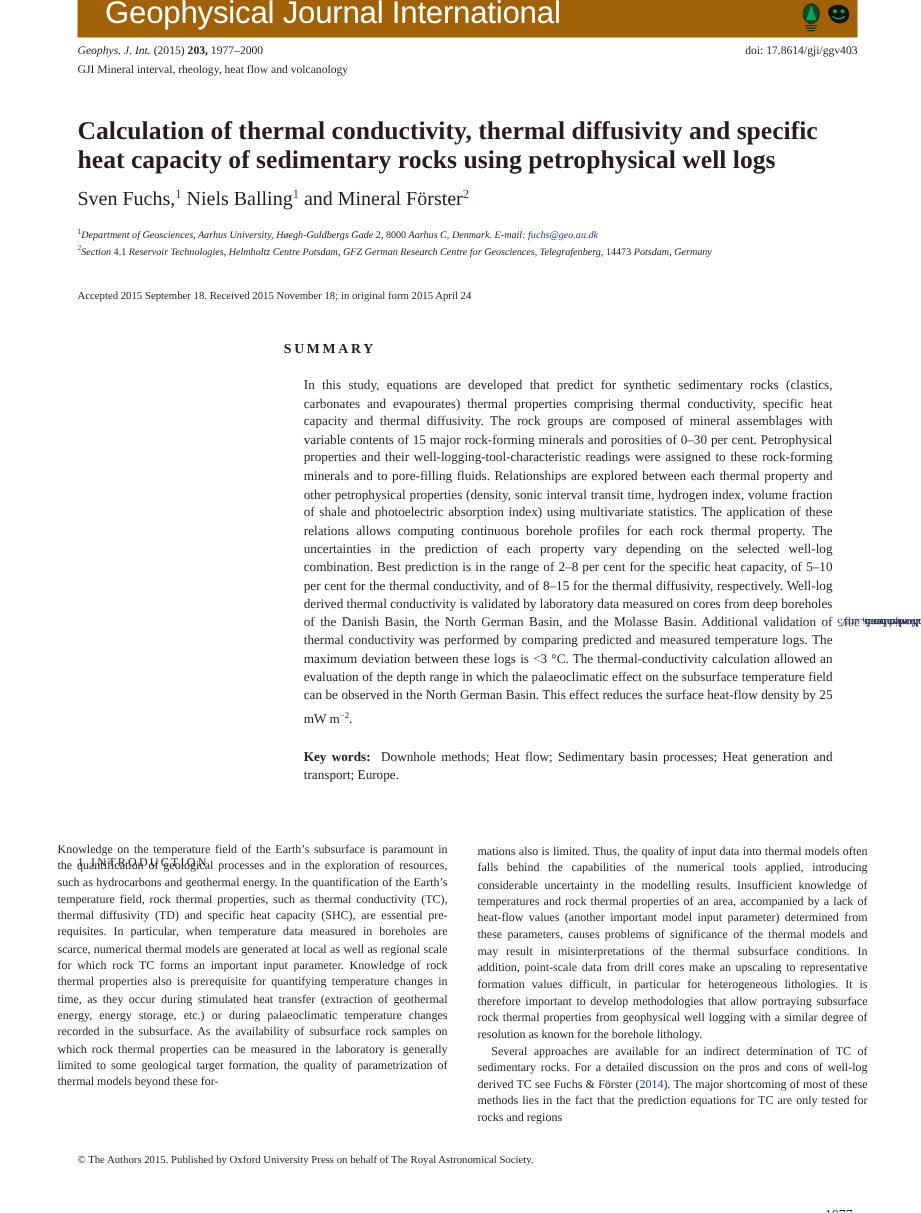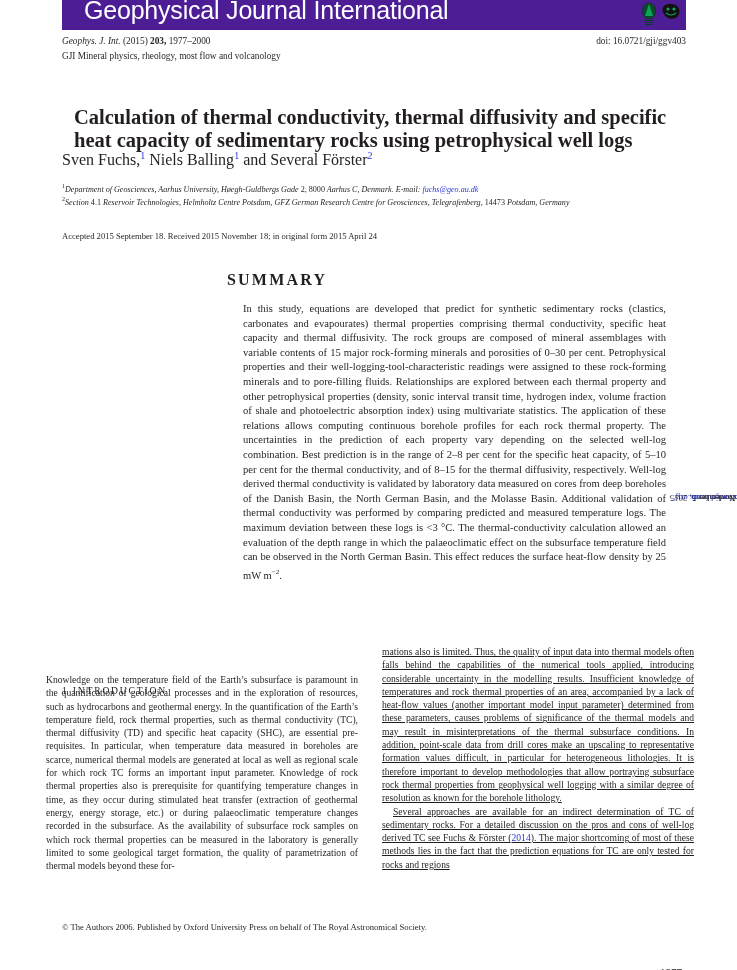--- a/index.html
+++ b/index.html
@@ -2,21 +2,21 @@
 <html><head>
 <meta charset="utf-8">
 <style>
   html, body { margin: 0; padding: 0; background: #ffffff; }
   body {
     width: 737px; height: 970px; position: relative; overflow: hidden;
     font-family: "Liberation Serif", serif; color: #231f20;
   }
   .banner {
     position: absolute; left: 62px; top: 0; width: 624px; height: 30px;
-    background: #4c1d95; color: #ffffff;
+    background: #a16207; color: #ffffff;
   }
   .banner-title {
     position: absolute; left: 22px; top: -4px;
     font-family: "Liberation Sans", sans-serif; font-size: 25px; letter-spacing: -0.2px;
   }
   .banner-logos { position: absolute; right: 4px; top: 2px; width: 44px; height: 24px; }
   .meta-line {
     position: absolute; font-size: 9.3px; white-space: nowrap;
   }
   .title {
@@ -29,21 +29,21 @@
   .authors sup { color: #2b35d6; font-size: 10px; vertical-align: 6px; }
   .affil {
     position: absolute; left: 62px; font-size: 8.1px; font-style: italic; white-space: nowrap;
   }
   .affil sup { font-style: normal; font-size: 6px; }
   .affil .up { font-style: normal; }
   .affil .link { color: #2b35d6; }
   .accepted { position: absolute; left: 62px; top: 231px; font-size: 8.6px; white-space: nowrap; }
   .summary { position: absolute; left: 227px; top: 273px; width: 455px; }
   .summary h2 {
-    margin: 0 0 0 0; font-size: 16px; font-weight: bold; letter-spacing: 2.2px; line-height: 13px;
+    margin: 0 0 0 0; font-size: 11px; font-weight: bold; letter-spacing: 2.2px; line-height: 13px;
   }
   .summary p {
     margin: 16px; font-size: 10.55px; line-height: 14.6px; text-align: justify;
     hyphens: manual;
   }
   .summary .kw { margin-top: 7px; }
   .summary .kw b { font-weight: bold; }
   .col {
     position: absolute; width: 312px; font-size: 9.6px; line-height: 13.3px; text-align: justify;
   }
@@ -87,58 +87,59 @@
     </svg>
   </div>
 </div>
 
 <div class="meta-line" style="left:62px;top:36px;text-align:right;">
   <i>Geophys. J. Int.</i>
   <span>(2015)</span>
   <b>203,</b>
   <span>1977–2000</span>
 </div>
-<div class="meta-line" style="right:51px;top:36px;">doi: 16.0721/gji/ggv403</div>
-<div class="meta-line" style="left:62px;top:51px;">GJI Mineral physics, rheology, most flow and volcanology</div>
+<div class="meta-line" style="right:51px;top:36px;">doi: 17.8614/gji/ggv403</div>
+<div class="meta-line" style="left:62px;top:51px;">GJI Mineral interval, rheology, heat flow and volcanology</div>
 
-<h1 class="title" style="margin:12px;">Calculation of thermal conductivity, thermal diffusivity and specific heat capacity of sedimentary rocks using petrophysical well logs</h1>
+<h1 class="title" style="margin:0;">Calculation of thermal conductivity, thermal diffusivity and specific heat capacity of sedimentary rocks using petrophysical well logs</h1>
 
 <div class="authors">
   <span>Sven Fuchs,</span><sup>1</sup>
   <span>Niels Balling</span><sup>1</sup>
-  <span>and Several Förster</span><sup>2</sup>
+  <span>and Mineral Förster</span><sup>2</sup>
 </div>
 
 <div class="affil" style="top:183px;">
   <sup>1</sup><span>Department of Geosciences, Aarhus University, Høegh-Guldbergs Gade </span><span class="up">2, 8000</span><span> Aarhus C, Denmark. E-mail: </span><span class="link">fuchs@geo.au.dk</span>
 </div>
 <div class="affil" style="top:196px;">
   <sup>2</sup><span>Section </span><span class="up">4.1</span><span> Reservoir Technologies, Helmholtz Centre Potsdam, GFZ German Research Centre for Geosciences, Telegrafenberg, </span><span class="up">14473</span><span> Potsdam, Germany</span>
 </div>
 
 <div class="accepted">Accepted 2015 September 18. Received 2015 November 18; in original form 2015 April 24</div>
 
 <div class="summary">
   <h2>SUMMARY</h2>
   <p><span>In this study, equations are developed that predict for synthetic sedimentary rocks (clastics, carbonates and evapourates) thermal properties comprising thermal conductivity, specific heat capacity and thermal diffusivity. The rock groups are composed of mineral assemblages with variable contents of 15 major rock-forming minerals and porosities of 0–30 per cent. Petro­physical properties and their well-logging-tool-characteristic readings were assigned to these rock-forming minerals and to pore-filling fluids. Relationships are explored between each thermal property and other petrophysical properties (density, sonic interval transit time, hy­drogen index, volume fraction of shale and photoelectric absorption index) using multivariate statistics. The application of these relations allows computing continuous borehole profiles for each rock thermal property. The uncertainties in the prediction of each property vary de­pending on the selected well-log combination. Best prediction is in the range of 2–8 per cent for the specific heat capacity, of 5–10 per cent for the thermal conductivity, and of 8–15 for the thermal diffusivity, respectively. Well-log derived thermal conductivity is validated by lab­oratory data measured on cores from deep boreholes of the Danish Basin, the North German Basin, and the Molasse Basin. Additional validation of thermal conductivity was performed by comparing predicted and measured temperature logs. The maximum deviation between these logs is &lt;3 °C. The thermal-conductivity calculation allowed an evaluation of the depth range in which the palaeoclimatic effect on the subsurface temperature field can be observed in the North German Basin. This effect reduces the surface heat-flow density by 25 mW m</span><sup style="font-size:7px;">−2</sup><span>.</span></p>
+  <p class="kw"><b>Key words:</b>&nbsp; <span>Downhole methods; Heat flow; Sedimentary basin processes; Heat generation and transport; Europe.</span></p>
 </div>
 
 <div class="side-note">
   <span>
       <span>Downloaded from </span>
       <span class="link">http://gji.oxfordjournals.org/</span>
       <span> by guest on November 5, 2015</span>
     </span>
 </div>
 
 <div class="sec-head">1  INTRODUCTION</div>
 
 <div class="col" style="left:46px;top:673px;">
   <p>Knowledge on the temperature field of the Earth’s subsurface is paramount in the quantification of geological processes and in the exploration of resources, such as hydrocarbons and geothermal en­ergy. In the quantification of the Earth’s temperature field, rock thermal properties, such as thermal conductivity (TC), thermal dif­fusivity (TD) and specific heat capacity (SHC), are essential pre­requisites. In particular, when temperature data measured in bore­holes are scarce, numerical thermal models are generated at local as well as regional scale for which rock TC forms an important input parameter. Knowledge of rock thermal properties also is pre­requisite for quantifying temperature changes in time, as they occur during stimulated heat transfer (extraction of geothermal energy, energy storage, etc.) or during palaeoclimatic temperature changes recorded in the subsurface. As the availability of subsurface rock samples on which rock thermal properties can be measured in the laboratory is generally limited to some geological target formation, the quality of parametrization of thermal models beyond these for-</p>
 </div>
 
-<div class="col" style="left:382px;top:645px;text-decoration:underline;">
+<div class="col" style="left:382px;top:675px;">
   <p>mations also is limited. Thus, the quality of input data into thermal models often falls behind the capabilities of the numerical tools ap­plied, introducing considerable uncertainty in the modelling results. Insufficient knowledge of temperatures and rock thermal properties of an area, accompanied by a lack of heat-flow values (another im­portant model input parameter) determined from these parameters, causes problems of significance of the thermal models and may result in misinterpretations of the thermal subsurface conditions. In addition, point-scale data from drill cores make an upscaling to representative formation values difficult, in particular for heteroge­neous lithologies. It is therefore important to develop methodologies that allow portraying subsurface rock thermal properties from geo­physical well logging with a similar degree of resolution as known for the borehole lithology.</p>
   <p class="indent"><span>Several approaches are available for an indirect determination of TC of sedimentary rocks. For a detailed discussion on the pros and cons of well-log derived TC see Fuchs &amp; Förster (</span><span class="link">2014</span><span>). The major shortcoming of most of these methods lies in the fact that the prediction equations for TC are only tested for rocks and regions</span></p>
 </div>
 
-<div class="footer">© The Authors 2006. Published by Oxford University Press on behalf of The Royal Astronomical Society.</div>
+<div class="footer">© The Authors 2015. Published by Oxford University Press on behalf of The Royal Astronomical Society.</div>
 <div class="page-num">1977</div>
 
 </body></html>

